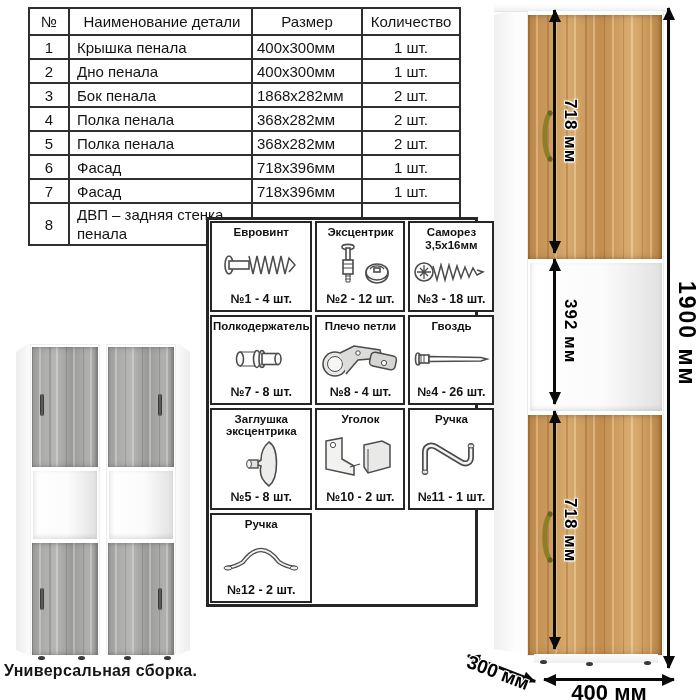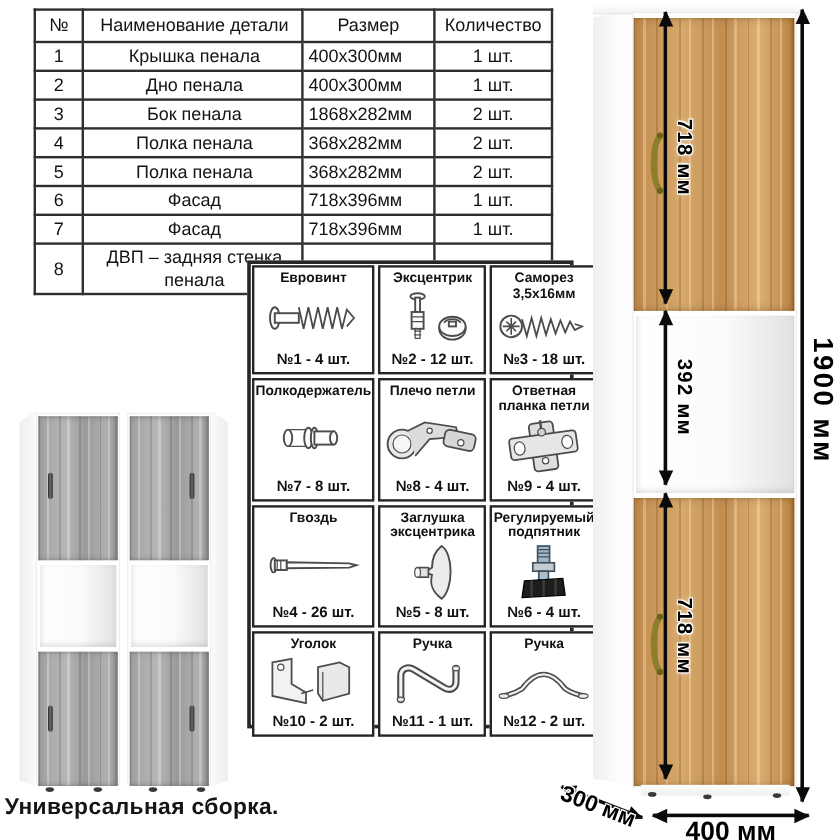--- a/index.html
+++ b/index.html
@@ -6,21 +6,21 @@
   #canvas{position:relative;width:700px;height:700px;background:#ffffff;overflow:hidden;
           font-family:"Liberation Sans",sans-serif;color:#111;}
 
   
   #parts-table{position:absolute;left:28px;top:7px;border-collapse:collapse;
                font-size:15px;color:#141414;table-layout:fixed;width:396px;}
   #parts-table th,#parts-table td{border:2px solid #2f2f2f;padding:1px 4px;line-height:19px;}
   #parts-table th{font-weight:normal;height:23px;text-align:center;}
   #parts-table td{height:20px;}
   .col-num{width:30px;text-align:center;}
-  .col-name{width:170px;text-align:center;padding-left:7px !important;}
+  .col-name{width:170px;text-align:left;padding-left:7px !important;}
   .col-size{width:100px;}
   .col-qty{width:88px;text-align:center;}
 
   
   #hardware-grid{position:absolute;left:206px;top:217px;width:272px;height:390px;
                  display:grid;grid-template-columns:repeat(3,1fr);grid-auto-rows:1fr;
                  gap:3px;border:3px solid #262626;background:#fff;box-sizing:border-box;padding:1px;}
   .hw-cell{border:2px solid #262626;background:#fff;display:flex;flex-direction:column;
            align-items:center;justify-content:space-between;padding:3px 1px 4px;box-sizing:border-box;}
   .hw-title{font-weight:bold;font-size:11.5px;line-height:1.12;text-align:center;}
@@ -88,21 +88,21 @@
   .vlab{position:absolute;display:flex;align-items:center;justify-content:center;width:24px;}
   .vlab span{writing-mode:vertical-rl;font-weight:bold;font-size:17px;letter-spacing:1px;color:#000;
      text-shadow:-1px -1px 0 #fff,1px -1px 0 #fff,-1px 1px 0 #fff,1px 1px 0 #fff,0 0 4px #fff;}
   #lab-1900 span{font-size:23px;letter-spacing:2px;}
   .hlab{position:absolute;font-weight:bold;color:#000;text-align:center;
      text-shadow:-1px -1px 0 #fff,1px -1px 0 #fff,-1px 1px 0 #fff,1px 1px 0 #fff;}
   #lab-400{left:544px;top:680px;width:130px;font-size:22px;}
   #lab-300{left:458px;top:662px;width:80px;font-size:19px;transform:rotate(21deg);}
   #arr-300{left:468px;top:654px;width:72px;transform:rotate(21deg);transform-origin:left center;}
 
-  #caption{position:absolute;left:4px;top:662px;font-weight:bold;font-size:19px;
+  #caption{position:absolute;left:4px;top:662px;font-weight:bold;font-size:16px;
            letter-spacing:.3px;color:#151515;}
 </style>
 </head>
 <body>
 
 <div id="canvas">
 
   <table id="parts-table">
     <thead>
         <tr>
@@ -228,37 +228,20 @@
             <circle cx="17" cy="30" r="7.5" fill="#f6f6f4" stroke="#4c4c4c"></circle>
             <path d="M22 19 L36 12 L62 16 L64 24 L40 26 L28 40" fill="#dcdcda" stroke="#4c4c4c" stroke-width="1.5"></path>
             <rect x="52" y="20" width="26" height="14" rx="4" fill="#d6d6d4" stroke="#4c4c4c" stroke-width="1.5" transform="rotate(12 65 27)"></rect>
             <circle cx="66" cy="29" r="2.6" fill="#fff" stroke="#4c4c4c"></circle>
             <circle cx="40" cy="19" r="2.2" fill="#fff" stroke="#4c4c4c"></circle>
           </svg>
         </div>
         <div class="hw-count">№8 - 4 шт.</div>
       </div>
       <div class="hw-cell">
-        <div class="hw-title">Ответная планка петли</div>
-        <div class="hw-icon">
-          <svg width="80" height="52" viewBox="0 0 80 52">
-            <g transform="rotate(-8 40 26)">
-              <rect x="30" y="6" width="20" height="40" rx="3" fill="#dedede" stroke="#4c4c4c" stroke-width="1.5"></rect>
-              <rect x="12" y="16" width="56" height="18" rx="3" fill="#e6e6e4" stroke="#4c4c4c" stroke-width="1.5"></rect>
-              <ellipse cx="20" cy="25" rx="4.5" ry="5.5" fill="#fff" stroke="#4c4c4c"></ellipse>
-              <ellipse cx="60" cy="25" rx="4.5" ry="5.5" fill="#fff" stroke="#4c4c4c"></ellipse>
-              <circle cx="40" cy="14" r="3.2" fill="#cfcfcd" stroke="#4c4c4c"></circle>
-              <line x1="40" y1="4" x2="40" y2="11" stroke="#4c4c4c" stroke-width="2"></line>
-              <circle cx="40" cy="38" r="2.6" fill="#fff" stroke="#4c4c4c"></circle>
-            </g>
-          </svg>
-        </div>
-        <div class="hw-count">№9 - 4 шт.</div>
-      </div>
-      <div class="hw-cell">
         <div class="hw-title">Гвоздь</div>
         <div class="hw-icon">
           <svg width="80" height="26" viewBox="0 0 80 26">
             <ellipse cx="7" cy="13" rx="2.5" ry="6" stroke="#4c4c4c" stroke-width="1.6" fill="#fdfdfd"></ellipse>
             <rect x="8" y="9" width="10" height="8" stroke="#4c4c4c" stroke-width="1.6" fill="#fdfdfd"></rect>
             <line x1="10" y1="9" x2="10" y2="17" stroke="#4c4c4c"></line>
             <line x1="13" y1="9" x2="13" y2="17" stroke="#4c4c4c"></line>
             <path d="M18 10.5 L70 11.5 L76 13 L70 15 L18 15.5 Z" stroke="#4c4c4c" stroke-width="1.6" fill="#fdfdfd"></path>
           </svg>
         </div>
@@ -267,38 +250,20 @@
       <div class="hw-cell">
         <div class="hw-title">Заглушка эксцентрика</div>
         <div class="hw-icon">
           <svg width="60" height="52" viewBox="0 0 60 52">
             <path d="M38 4 C48 10 48 40 38 48 C30 42 28 36 30 28 L24 26 L30 22 C30 14 33 8 38 4 Z" fill="#ececea" stroke="#4c4c4c" stroke-width="1.6"></path>
             <rect x="18" y="22" width="9" height="8" fill="#e2e2e0" stroke="#4c4c4c" stroke-width="1.4"></rect>
             <ellipse cx="18" cy="26" rx="2.4" ry="4" fill="#f6f6f4" stroke="#4c4c4c"></ellipse>
           </svg>
         </div>
         <div class="hw-count">№5 - 8 шт.</div>
-      </div>
-      <div class="hw-cell">
-        <div class="hw-title">Регулируемый подпятник</div>
-        <div class="hw-icon">
-          <svg width="60" height="50" viewBox="0 0 60 50">
-            <rect x="25" y="3" width="10" height="14" fill="#9fb6c6" stroke="#41525e" stroke-width="1.4"></rect>
-            <line x1="25" y1="6" x2="35" y2="6" stroke="#41525e"></line>
-            <line x1="25" y1="9" x2="35" y2="9" stroke="#41525e"></line>
-            <line x1="25" y1="12" x2="35" y2="12" stroke="#41525e"></line>
-            <rect x="21" y="17" width="18" height="7" fill="#c3ccd2" stroke="#41525e" stroke-width="1.4"></rect>
-            <rect x="26" y="24" width="8" height="8" fill="#aebfca" stroke="#41525e" stroke-width="1.4"></rect>
-            <path d="M14 32 L46 30 L48 44 L12 46 Z" fill="#1d1d1d" stroke="#000"></path>
-            <line x1="20" y1="31.6" x2="20" y2="45" stroke="#3c3c3c" stroke-width="2"></line>
-            <line x1="30" y1="31" x2="30" y2="45" stroke="#3c3c3c" stroke-width="2"></line>
-            <line x1="40" y1="30.6" x2="40" y2="44" stroke="#3c3c3c" stroke-width="2"></line>
-          </svg>
-        </div>
-        <div class="hw-count">№6 - 4 шт.</div>
       </div>
       <div class="hw-cell">
         <div class="hw-title">Уголок</div>
         <div class="hw-icon">
           <svg width="80" height="50" viewBox="0 0 80 50">
             <path d="M6 8 L22 5 L22 26 L34 33 L34 42 L6 36 Z" fill="#f2f2f0" stroke="#4c4c4c" stroke-width="1.5"></path>
             <circle cx="13" cy="12" r="2.6" fill="#fff" stroke="#4c4c4c"></circle>
             <path d="M44 12 L62 8 L70 12 L70 34 L48 40 L44 34 Z" fill="#e9e9e7" stroke="#4c4c4c" stroke-width="1.5"></path>
             <path d="M48 16 L48 40" stroke="#4c4c4c" fill="none"></path>
             <path d="M30 34 L40 31" stroke="#4c4c4c" stroke-width="1.3"></path>

